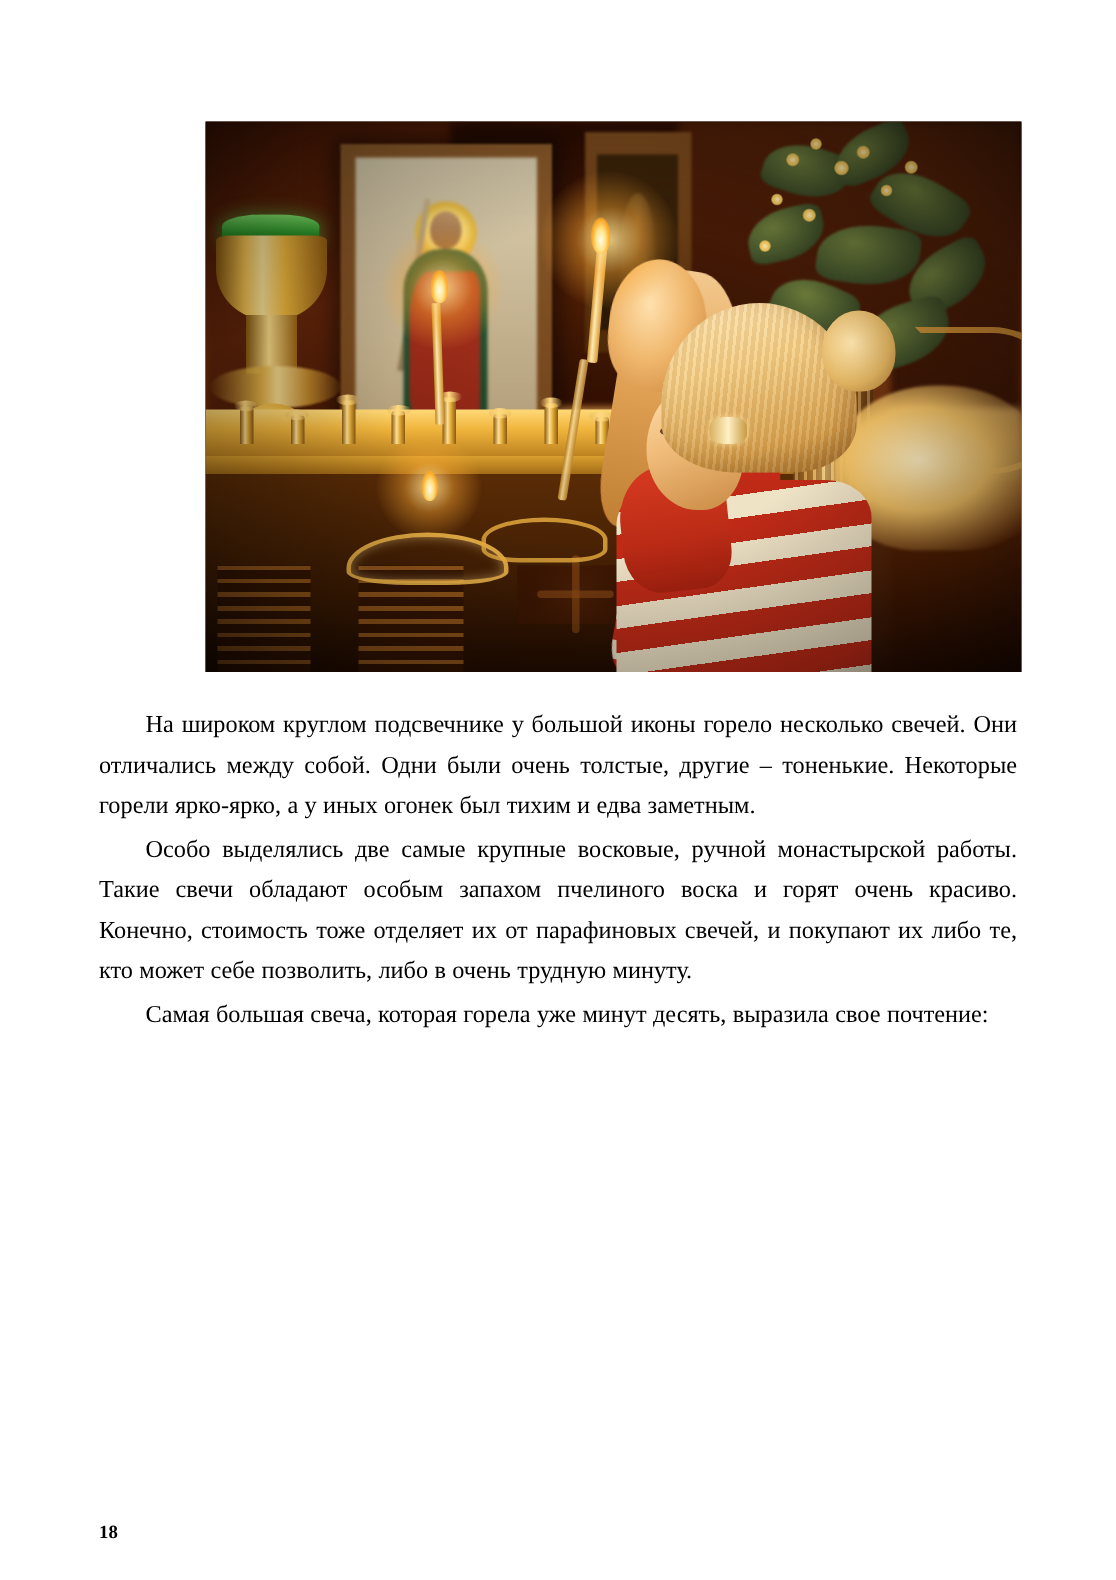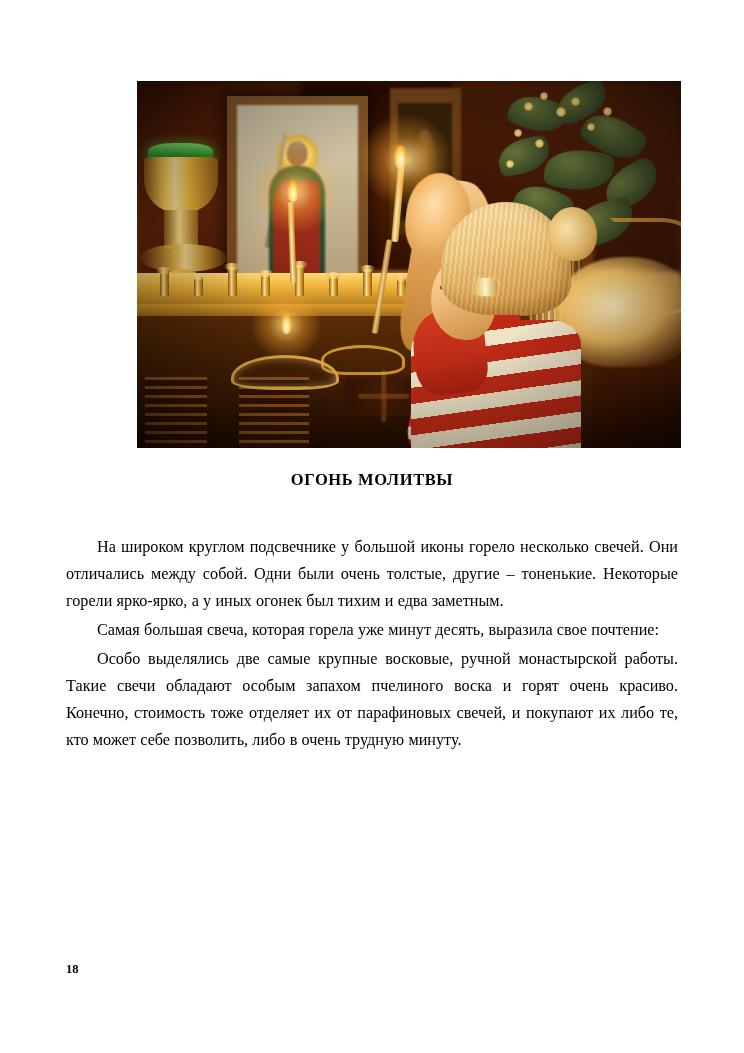--- a/index.html
+++ b/index.html
@@ -428,21 +428,21 @@
     word-spacing: 0.2px;
   }
   p.body-par.ragged {
     text-align: left;
   }
   p.body-par + p.body-par { margin-top: 1px; }
 
   .page-number {
     position: absolute;
     left: 66px;
-    top: 962px;
+    top: 1014px;
     font-size: 12.5px;
     font-weight: bold;
   }
 </style>
 </head>
 <body>
 
 <div class="page">
 
   <figure class="photo-figure">
@@ -557,22 +557,21 @@
         </div>
         <div class="hat-pom"></div>
         <div class="hat-badge"></div>
       </div>
 
       <div class="vignette"></div>
     </div>
   </figure>
 
   <div class="content">
-    <h1 class="chapter-title">ОГОНЬ МОЛИТВЫ</h1>
 
     <p class="body-par">На широком круглом подсвечнике у большой иконы горело несколько свечей. Они отличались между собой. Одни были очень толстые, другие – тоненькие. Некоторые горели ярко-ярко, а у иных огонек был тихим и едва заметным.</p>
+    <p class="body-par">Особо выделялись две самые крупные восковые, ручной монастырской работы. Такие свечи обладают особым запахом пчелиного воска и горят очень красиво. Конечно, стоимость тоже отделяет их от парафиновых свечей, и покупают их либо те, кто может себе позволить, либо в очень трудную минуту.</p>
     <p class="body-par">Самая большая свеча, которая горела уже минут десять, выразила свое почтение:</p>
-    <p class="body-par">Особо выделялись две самые крупные восковые, ручной монастырской работы. Такие свечи обладают особым запахом пчелиного воска и горят очень красиво. Конечно, стоимость тоже отделяет их от парафиновых свечей, и покупают их либо те, кто может себе позволить, либо в очень трудную минуту.</p>
   </div>
 
   <div class="page-number">18</div>
 
 </div>
 
 </body></html>

